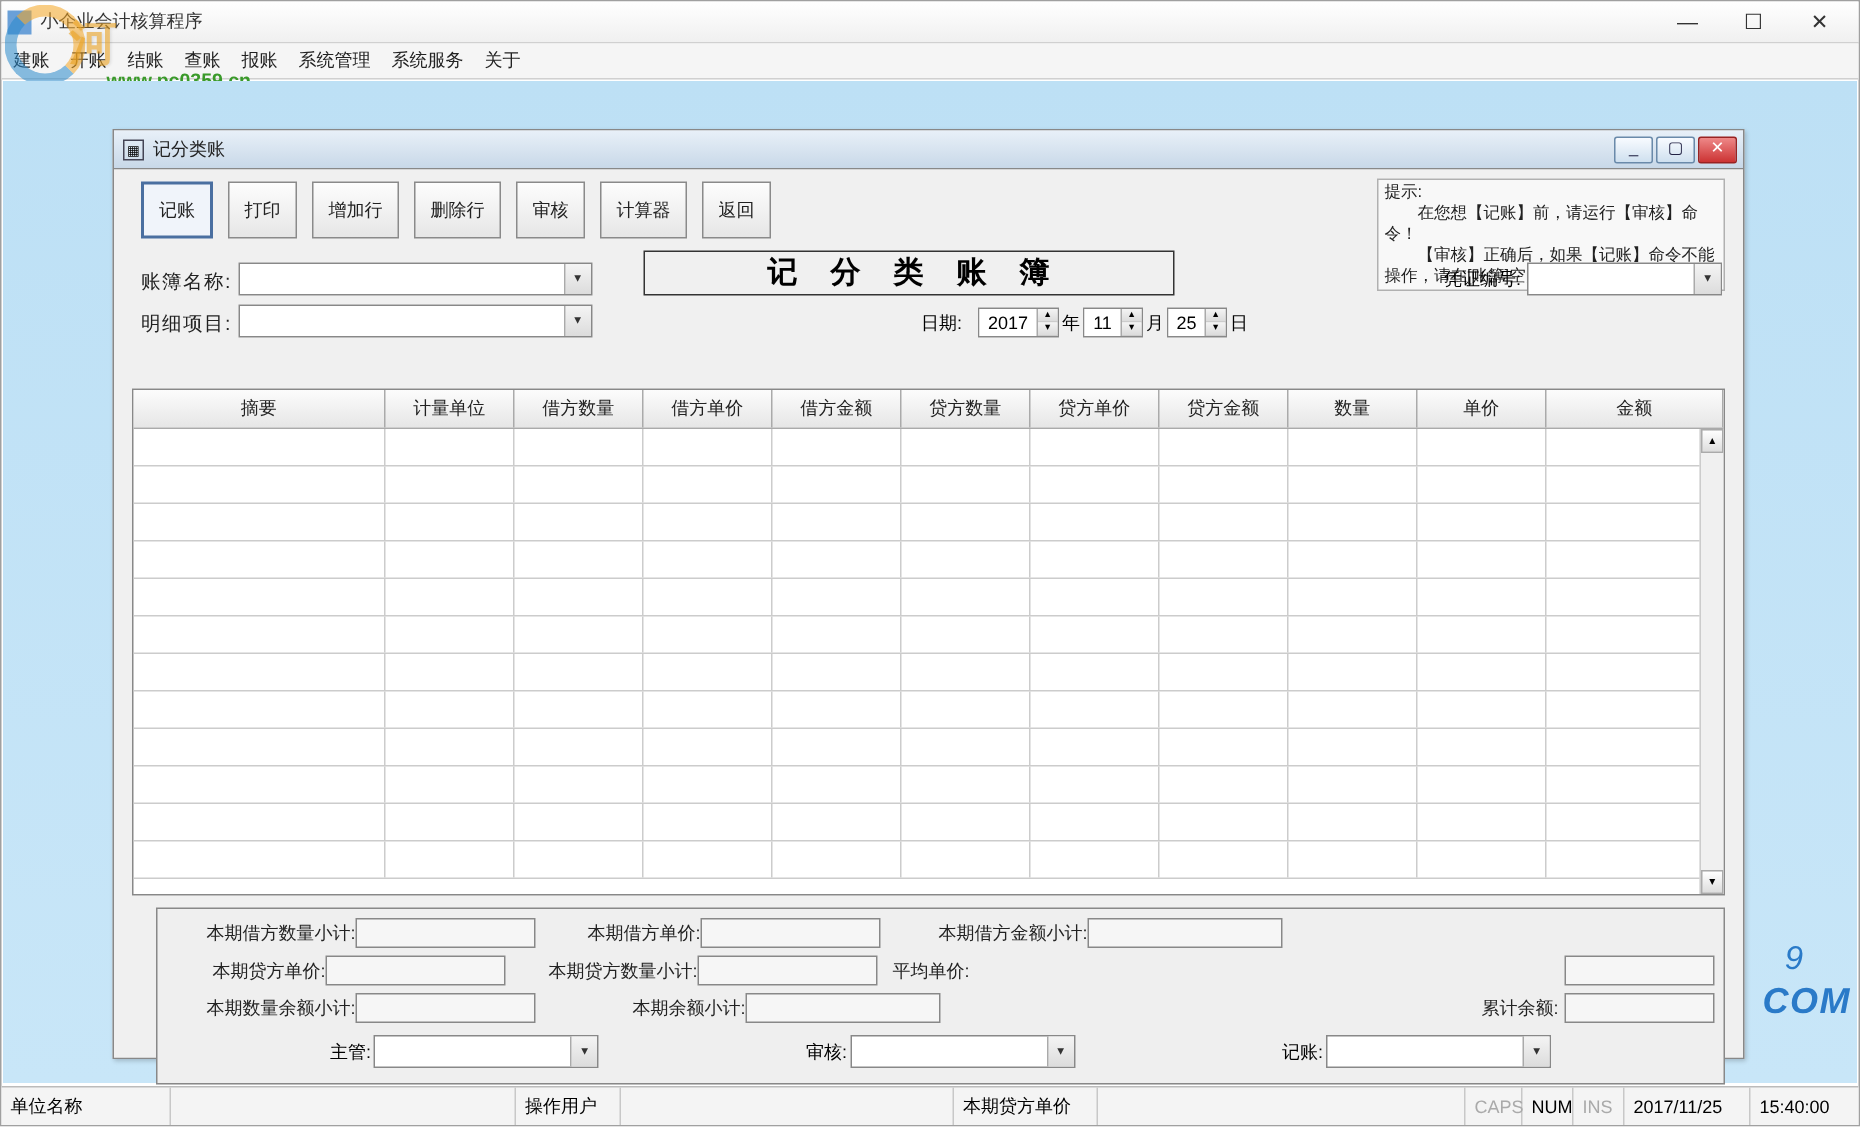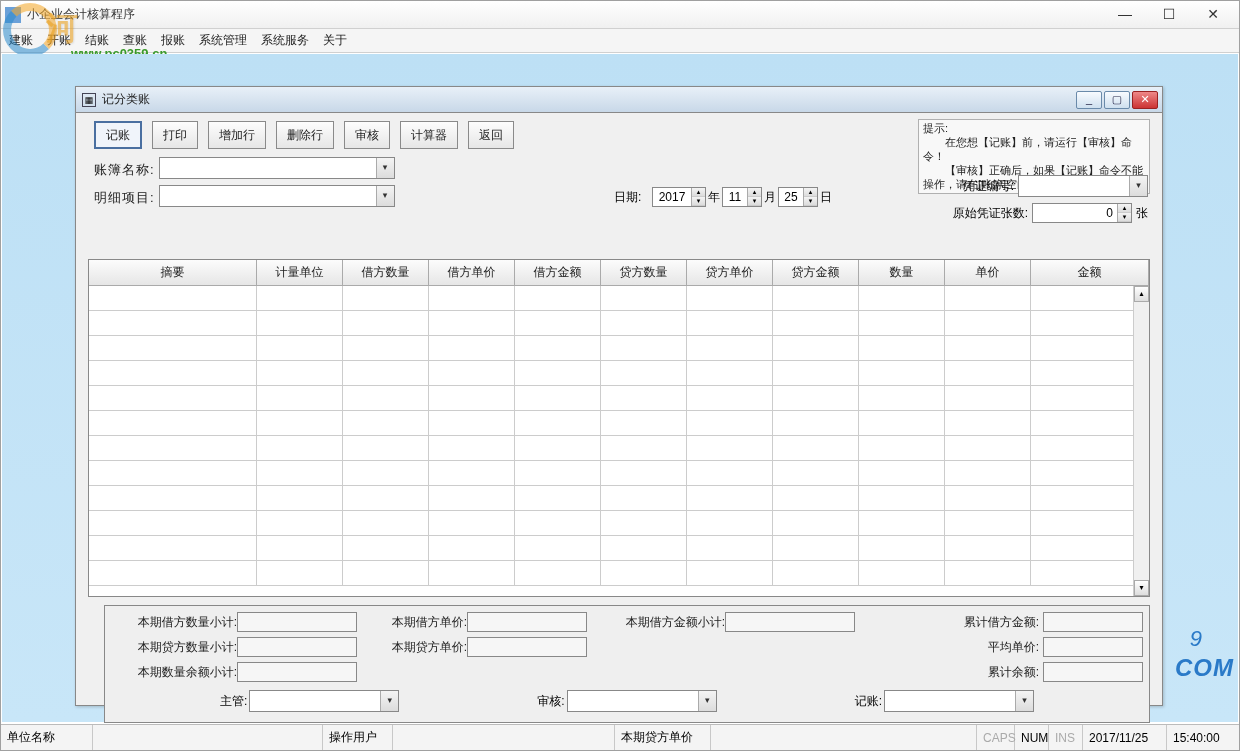--- a/index.html
+++ b/index.html
@@ -26,21 +26,21 @@
 .inner-titlebar { height: 26px; background: linear-gradient(#e8f0f8, #c8d8e8); border-bottom: 1px solid #888; display: flex; align-items: center; padding: 0 4px 0 6px; }
 .inner-titlebar .t-icon { width: 14px; height: 14px; border: 1px solid #445; margin-right: 6px; display: flex; align-items: center; justify-content: center; font-size: 9px; }
 .inner-titlebar .t-text { flex: 1; font-size: 12px; color: #222; }
 .inner-win-btns { display: flex; gap: 2px; }
 .inner-win-btn { width: 26px; height: 18px; background: linear-gradient(#f8fbff, #cfe0ef); border: 1px solid #6a8aaa; border-radius: 2px; font-size: 11px; text-align: center; line-height: 15px; color: #224; }
 .inner-win-btn.close { background: linear-gradient(#e88,#c33); color: #fff; border-color: #922; }
 
 .inner-body { position: absolute; left: 0; right: 0; top: 26px; bottom: 0; background: #f0f0f0; }
 
 .toolbar-row { display: flex; align-items: flex-start; padding: 8px 10px 4px 18px; gap: 0; }
-.btn { height: 28px; padding: 0 10px; background: linear-gradient(#fdfdfd,#e6e6e6); border: 1px solid #8a8a8a; font-size: 12px; color: #222; margin-right: 10px; }
+.btn { height: 38px; padding: 0 10px; background: linear-gradient(#fdfdfd,#e6e6e6); border: 1px solid #8a8a8a; font-size: 12px; color: #222; margin-right: 10px; }
 .btn.active { border: 2px solid #4a6fa0; background: #f0f4fa; }
 
 .hint-box { position: absolute; right: 12px; top: 6px; width: 232px; border: 1px solid #b0b0b0; background: #f8f8f8; padding: 1px 4px 2px 4px; font-size: 11px; line-height: 14px; color: #222; }
 .hint-box .hint-title { font-size: 11px; }
 
 .form-row { display: flex; align-items: flex-end; padding: 2px 10px 4px 18px; gap: 4px; }
 .form-label { font-size: 13px; color: #222; letter-spacing: 1px; }
 .combo { height: 22px; border: 1px solid #888; background: #fff; display: flex; align-items: center; }
 .combo .combo-btn { width: 18px; height: 100%; background: linear-gradient(#f4f4f4,#dcdcdc); border-left: 1px solid #aaa; text-align: center; line-height: 18px; font-size: 9px; color: #333; }
 
@@ -144,20 +144,21 @@
           <span>　　在您想【记账】前，请运行【审核】命令！</span><br>
           <span>　　【审核】正确后，如果【记账】命令不能操作，请在[账簿]空白处单击一下就能操作。</span>
         </div>
 
         <div class="form-row" style="margin-top:2px;">
           <span class="form-label">账簿名称:</span>
           <div class="combo" style="width:236px;">
               <div style="flex:1"></div>
               <div class="combo-btn">▾</div>
             </div>
+          <div class="big-title">记分类账簿</div>
         </div>
 
         <div class="form-row">
           <span class="form-label">明细项目:</span>
           <div class="combo" style="width:236px;">
               <div style="flex:1"></div>
               <div class="combo-btn">▾</div>
             </div>
 
           <div style="flex:1"></div>
@@ -190,31 +191,20 @@
           </div>
         </div>
 
         <div class="right-fields">
           <div class="rf-row">
             <span>凭证编号:</span>
             <div class="combo" style="width:130px;">
                 <div style="flex:1"></div>
                 <div class="combo-btn">▾</div>
               </div>
-          </div>
-          <div class="rf-row">
-            <span>原始凭证张数:</span>
-            <div class="spin">
-                <input style="width: 84px; text-align: right; padding-right: 4px;" value="0">
-                <div class="spinbtns">
-                  <div class="sb">▴</div>
-                  <div class="sb">▾</div>
-                </div>
-              </div>
-            <span>张</span>
           </div>
         </div>
 
         <div class="grid-wrap">
           <div class="grid-head">
             <div class="gh" style="width:168px">摘要</div>
             <div class="gh" style="width:86px">计量单位</div>
             <div class="gh" style="width:86px">借方数量</div>
             <div class="gh" style="width:86px">借方单价</div>
             <div class="gh" style="width:86px">借方金额</div>
@@ -398,43 +388,43 @@
                 <div class="st-input" style="width:120px"></div>
               </div>
             <div class="st-grp" style="width:228px">
                 <span class="st-label" style="width:100px">本期借方单价:</span>
                 <div class="st-input" style="width:120px"></div>
               </div>
             <div class="st-grp" style="width:270px">
                 <span class="st-label" style="width:130px">本期借方金额小计:</span>
                 <div class="st-input" style="width:130px"></div>
               </div>
-            <div class="st-grp" style="flex:1;justify-content:flex-end">
-                <span class="st-label">累计借方金额:</span>
-                <div class="st-input" style="width:100px;margin-left:4px"></div>
-              </div>
           </div>
           <div class="st-row">
+            <div class="st-grp" style="width:228px">
+                <span class="st-label" style="width:100px">本期贷方单价:</span>
+                <div class="st-input" style="width:120px"></div>
+              </div>
             <div class="st-grp" style="width:250px">
                 <span class="st-label" style="width:120px">本期贷方数量小计:</span>
                 <div class="st-input" style="width:120px"></div>
               </div>
-            <div class="st-grp" style="width:228px">
-                <span class="st-label" style="width:100px">本期贷方单价:</span>
-                <div class="st-input" style="width:120px"></div>
-              </div>
-            <div class="st-grp" style="flex:1;justify-content:flex-end">
+            <div class="st-grp" style="flex:1;justify-content:space-between">
                 <span class="st-label">平均单价:</span>
                 <div class="st-input" style="width:100px;margin-left:4px"></div>
               </div>
           </div>
           <div class="st-row">
             <div class="st-grp" style="width:250px">
                 <span class="st-label" style="width:120px">本期数量余额小计:</span>
                 <div class="st-input" style="width:120px"></div>
+              </div>
+            <div class="st-grp" style="width:270px">
+                <span class="st-label" style="width:130px">本期余额小计:</span>
+                <div class="st-input" style="width:130px"></div>
               </div>
             <div class="st-grp" style="flex:1;justify-content:flex-end">
                 <span class="st-label">累计余额:</span>
                 <div class="st-input" style="width:100px;margin-left:4px"></div>
               </div>
           </div>
           <div class="sign-row">
             <div class="sign-grp">
                 <span>主管:</span>
                 <div class="combo" style="width:150px">
@@ -457,21 +447,21 @@
                 </div>
               </div>
           </div>
         </div>
 
       </div>
     </div>
   </div>
 
   <div class="statusbar">
-    <div class="sb-cell" style="width:92px">单位名称</div>
+    <div class="sb-cell" style="width:113px">单位名称</div>
     <div class="sb-cell" style="width:230px"></div>
     <div class="sb-cell" style="width:70px">操作用户</div>
     <div class="sb-cell" style="width:222px"></div>
     <div class="sb-cell" style="width:96px">本期贷方单价</div>
     <div class="sb-cell" style="flex:1"></div>
     <div class="sb-cell" style="width:38px;color:#aaa">CAPS</div>
     <div class="sb-cell" style="width:34px">NUM</div>
     <div class="sb-cell" style="width:34px;color:#aaa">INS</div>
     <div class="sb-cell" style="width:84px">2017/11/25</div>
     <div class="sb-cell" style="width:72px;border-right:none">15:40:00</div>

